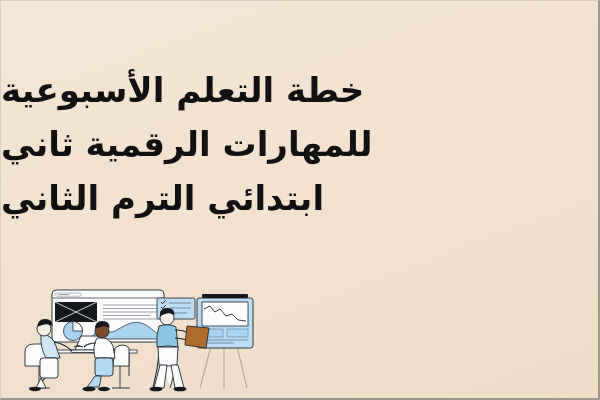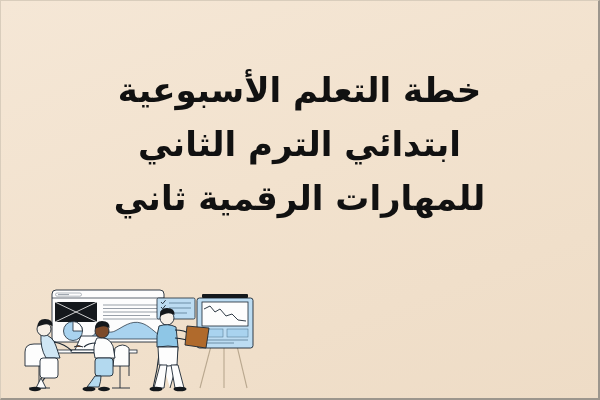--- a/index.html
+++ b/index.html
@@ -28,21 +28,21 @@
     position: absolute;
     inset: 0;
     background: linear-gradient(160deg, #f5e7d6 0%, #f2e2ce 45%, #eedcc6 100%);
     pointer-events: none;
   }
   #title-block {
     position: absolute;
     top: 62px;
     left: 0;
     right: 0;
-    text-align: center;
+    text-align: left;
     direction: rtl;
   }
   .title-line {
     display: block;
     font-family: "DejaVu Sans", "Liberation Sans", sans-serif;
     font-weight: bold;
     font-size: 34px;
     line-height: 54px;
     color: #111111;
     letter-spacing: 0px;
@@ -57,22 +57,22 @@
   }
 </style>
 </head>
 <body>
 
 <div id="slide">
   <div id="bg-tint"></div>
 
   <div id="title-block">
     <span class="title-line">خطة التعلم الأسبوعية</span>
+    <span class="title-line">للمهارات الرقمية ثاني</span>
     <span class="title-line">ابتدائي الترم الثاني</span>
-    <span class="title-line">للمهارات الرقمية ثاني</span>
   </div>
 
   <svg id="illustration" viewBox="0 0 272 120">
 
     <g>
       <rect x="33" y="14" width="112" height="52" rx="4" fill="#fdfdfd" stroke="#1b2733" stroke-width="0.9"></rect>
       <line x1="33" y1="22" x2="145" y2="22" stroke="#1b2733" stroke-width="0.7"></line>
       <rect x="36.5" y="17" width="26" height="3.2" rx="1.6" fill="#fdfdfd" stroke="#6b7682" stroke-width="0.5"></rect>
       <line x1="39" y1="18.6" x2="50" y2="18.6" stroke="#6b7682" stroke-width="0.7"></line>
 

